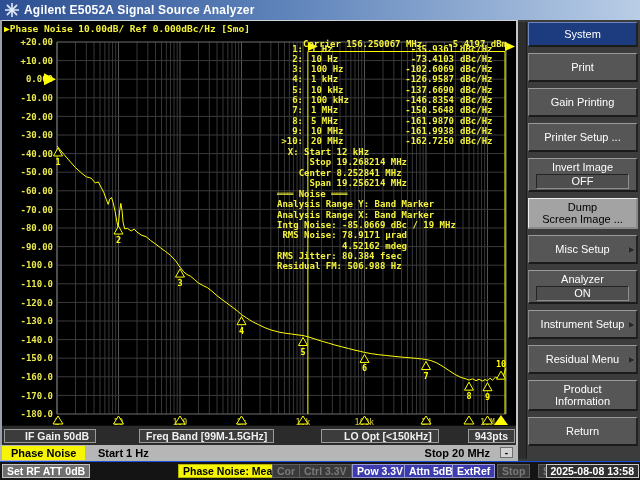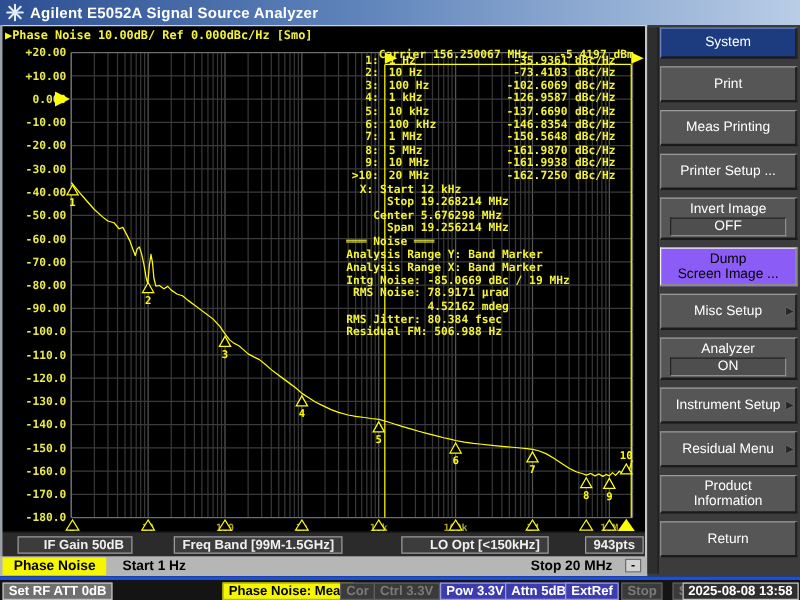--- a/index.html
+++ b/index.html
@@ -43,42 +43,42 @@
         color:#f0f0f0;font-size:10.5px;line-height:13px;padding:0 6px;font-weight:bold;box-sizing:border-box;}
   .row2{position:absolute;left:0;top:445px;width:518px;height:16px;background:#b6b6b6;
         color:#000;font-size:11px;font-weight:bold;line-height:16px;}
   .pn-tab{position:absolute;left:2px;top:1px;height:14px;line-height:14px;background:#f6f600;
         padding:0 9px;color:#000;}
   .r2-start{position:absolute;left:98px;}
   .r2-stop{position:absolute;right:28px;}
   .r2-minus{position:absolute;right:5px;top:2px;width:13px;height:11px;background:#d2d2d2;
         border:1px solid #6e6e6e;line-height:9px;text-align:center;font-size:10px;box-sizing:border-box;}
   .row3{position:absolute;left:0;top:461px;width:640px;height:19px;background:#141414;
-        border-top:3px solid #1d4ed8;box-sizing:border-box;}
+        border-top:1px solid #1d4ed8;box-sizing:border-box;}
   .sbox{position:absolute;top:2px;height:14px;font-size:10.5px;font-weight:bold;line-height:12px;
         padding:0 4px;border:1px solid #8a8a8a;box-sizing:border-box;white-space:nowrap;}
   .sb-gray{background:#6f6f6f;color:#fff;border-color:#c2c2c2;}
   .sb-yel{background:#f6f600;color:#000;border-color:#b8b800;}
   .sb-off{background:#3a3a3a;color:#7a7a7a;border-color:#5e5e5e;}
   .sb-blue{background:#3c3cae;color:#fff;border-color:#9a9ad6;}
   .sb-date{background:#2e2e2e;color:#fff;border-color:#c8c8c8;}
   
   .menu{position:absolute;left:518px;top:20px;width:138px;height:441px;background:#3c3c3c;}
   .scrollstrip{position:absolute;left:0;top:2px;width:8px;height:437px;background:#2e2e2e;
         border-right:1px solid #1c1c1c;}
   .skeys{position:absolute;left:10px;top:2px;width:110px;display:flex;flex-direction:column;gap:6px;}
   .skey{position:relative;display:flex;flex-direction:column;align-items:center;justify-content:center;
         background:#565656;color:#fff;font-size:11px;text-align:center;white-space:pre-line;
         border-top:1px solid #9a9a9a;border-left:1px solid #8a8a8a;
         border-bottom:2px solid #1b1b1b;border-right:2px solid #222;box-sizing:border-box;}
   .sys{background:#1d3c80;height:25px;border-top-color:#6e86c0;border-left-color:#6e86c0;}
   .s1{height:29px;}
   .s2{height:31px;}
   .sv{height:34px;padding:1px 4px;}
-  .sel{background:#8b5cf6;color:#000;border-top-color:#efefef;border-left-color:#efefef;
+  .sel{background:#a3a3a3;color:#000;border-top-color:#efefef;border-left-color:#efefef;
        border-bottom-color:#8a8a8a;border-right-color:#8a8a8a;}
   .valbox{width:94%;background:#4e4e4e;border:1px solid #242424;border-bottom-color:#8e8e8e;
        border-right-color:#8e8e8e;text-align:center;font-size:11px;line-height:13px;margin-top:1px;box-sizing:border-box;}
   .arrow{position:absolute;right:1px;top:50%;transform:translateY(-50%);font-size:8px;color:#26262a;
        text-shadow:0 0 1px #9a9aa0;}
 </style>
 </head>
 <body>
 
 <div id="root">
@@ -319,37 +319,37 @@
           <span class="m-n">&gt;10:</span>
           <span class="m-f">20 MHz</span>
           <span class="m-v">-162.7250</span>
           <span class="m-u">dBc/Hz</span>
         </div>
     </div>
 
     <div class="binfo yel">
       <div>  X: Start 12 kHz</div>
       <div>      Stop 19.268214 MHz</div>
-      <div>    Center 5.676298 MHz</div>
+      <div>    Center 8.252841 MHz</div>
       <div>      Span 19.256214 MHz</div>
     </div>
 
     <div class="ninfo yel">
       <div>═══ Noise ═══</div>
       <div>Analysis Range Y: Band Marker</div>
       <div>Analysis Range X: Band Marker</div>
       <div>Intg Noise: -85.0669 dBc / 19 MHz</div>
       <div> RMS Noise: 78.9171 µrad</div>
       <div>            4.52162 mdeg</div>
       <div>RMS Jitter: 80.384 fsec</div>
       <div>Residual FM: 506.988 Hz</div>
     </div>
 
     <div class="row1">
-      <span class="r1box" style="left:14px;padding-left:20px;">IF Gain 50dB</span>
+      <span class="r1box" style="left:4px;padding-left:20px;">IF Gain 50dB</span>
       <span class="r1box" style="left:139px;">Freq Band [99M-1.5GHz]</span>
       <span class="r1box" style="left:321px;padding-left:22px;">LO Opt [&lt;150kHz]</span>
       <span class="r1box" style="right:3px;">943pts</span>
     </div>
   </div>
 
   <div class="bezel-t"></div>
   <div class="bezel-l"></div>
   <div class="bezel-r"></div>
 
@@ -371,21 +371,21 @@
     <span class="sbox sb-off" style="left:497px;">Stop</span>
     <span class="sbox sb-off" style="left:538px;">Svc</span>
     <span class="sbox sb-date" style="right:1px;">2025-08-08 13:58</span>
   </div>
 
   <div class="menu">
     <div class="scrollstrip"></div>
     <div class="skeys">
       <div class="skey sys"><span>System</span></div>
       <div class="skey s1"><span>Print</span></div>
-      <div class="skey s1"><span>Meas Printing</span></div>
+      <div class="skey s1"><span>Gain Printing</span></div>
       <div class="skey s1"><span>Printer Setup ...</span></div>
       <div class="skey sv">
         <span>Invert Image</span>
         <div class="valbox">OFF</div>
       </div>
       <div class="skey s2 sel"><span>Dump
 Screen Image ...</span></div>
       <div class="skey s1"><span>Misc Setup</span><span class="arrow">▶</span></div>
       <div class="skey sv">
         <span>Analyzer</span>

